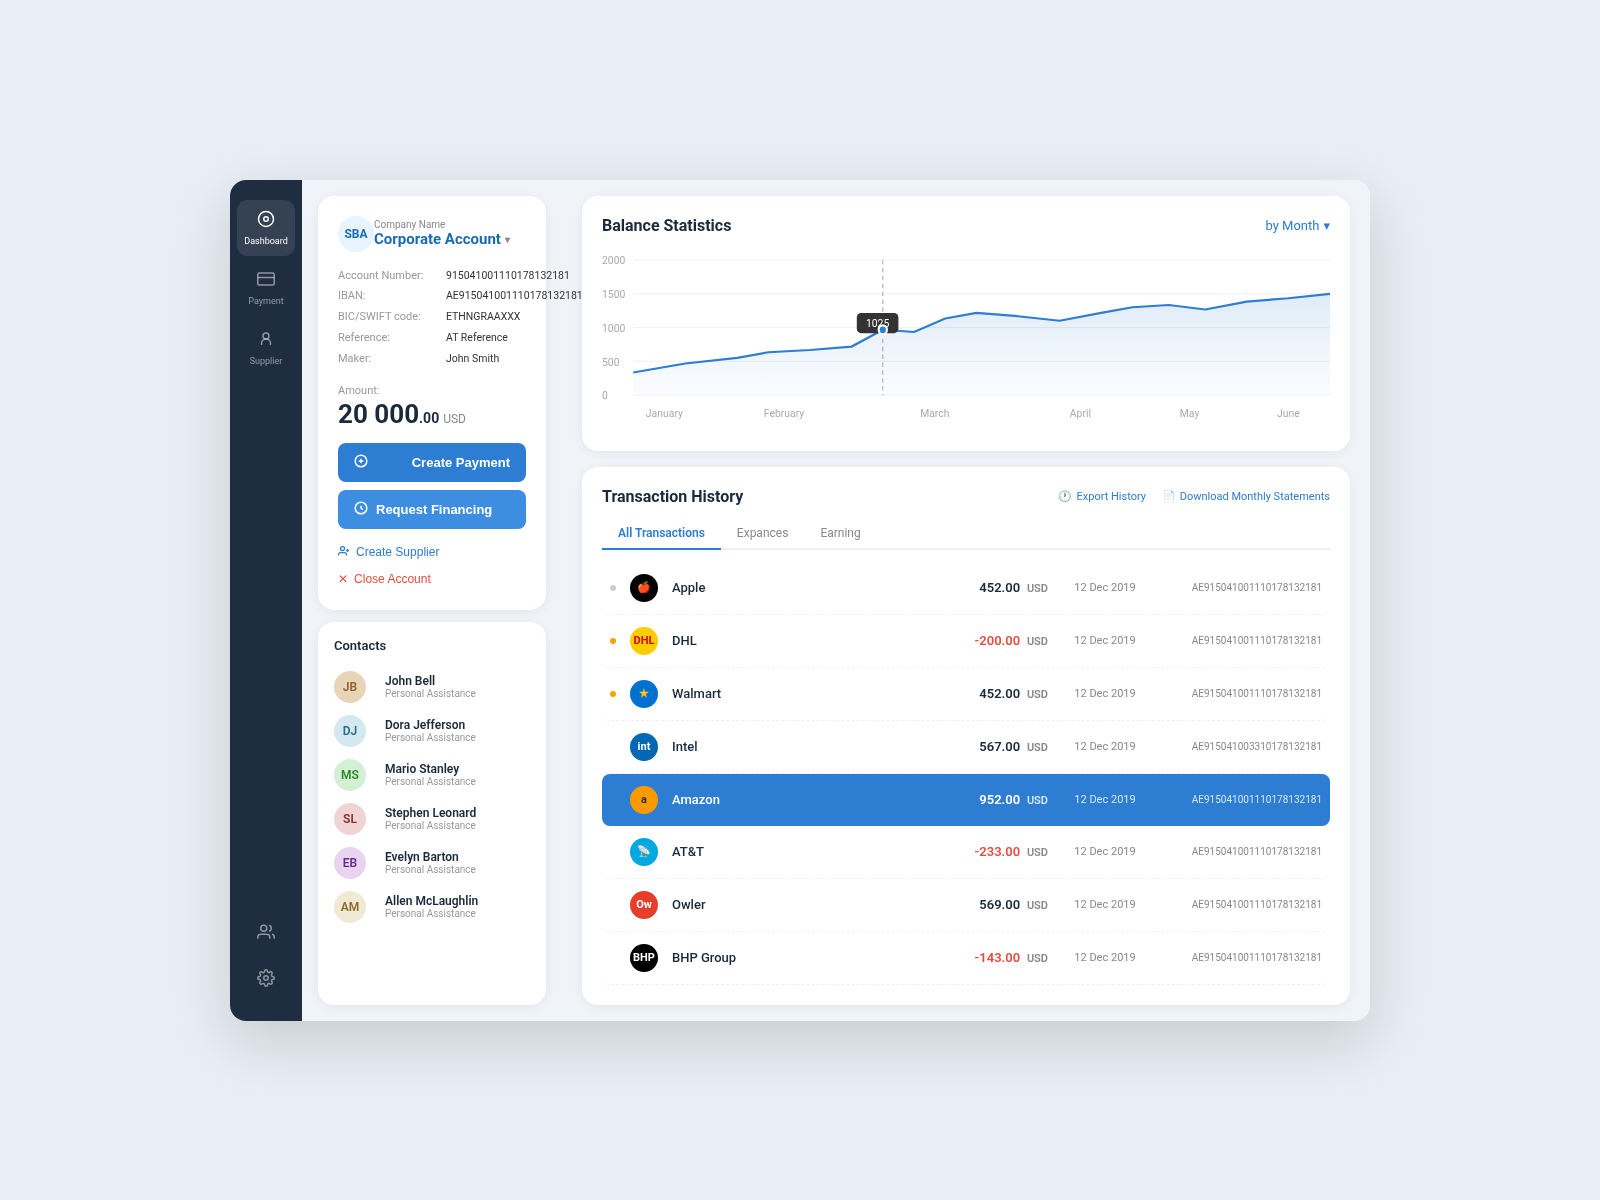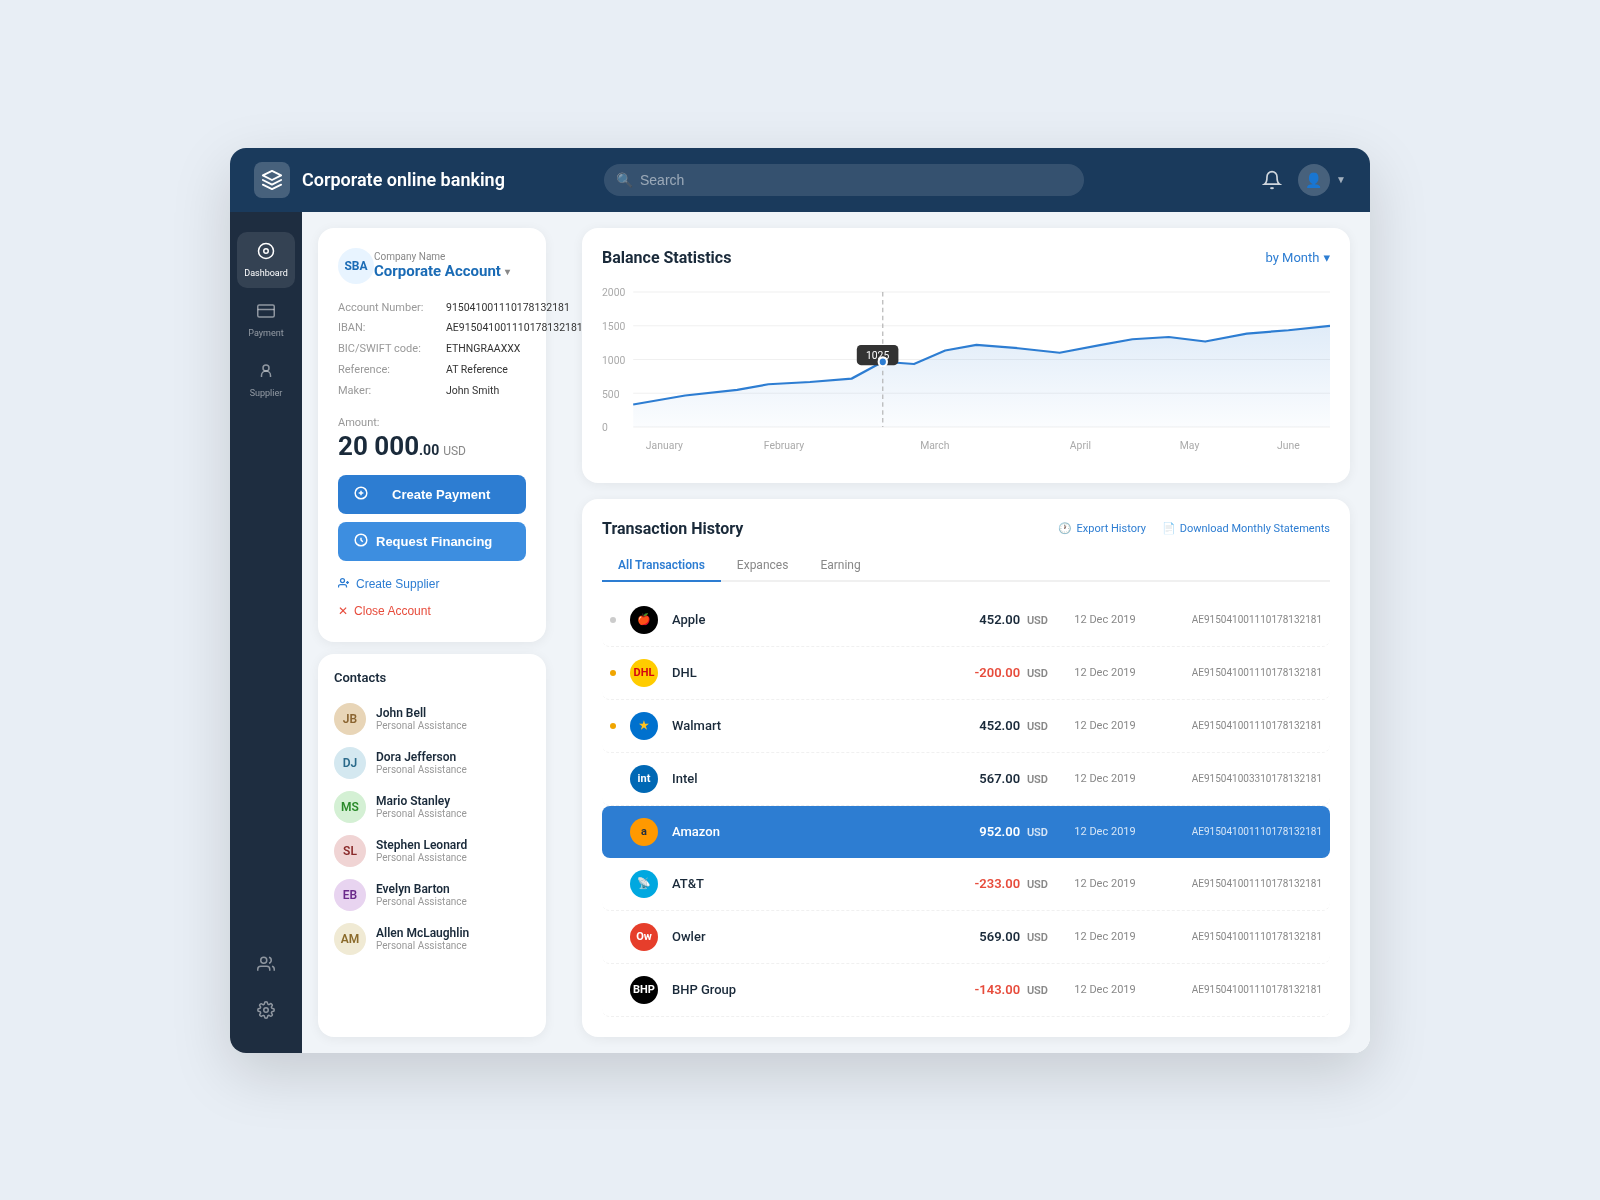--- a/index.html
+++ b/index.html
@@ -232,22 +232,23 @@
       background: #2d7dd2;
       color: #fff;
       border: none;
       border-radius: 8px;
       padding: 11px 16px;
       font-size: 13px;
       font-weight: 600;
       cursor: pointer;
       display: flex;
       align-items: center;
-      gap: 24px;
+      gap: 4px;
       margin-bottom: 8px;
+      justify-content: space-between;
     }
     .btn-secondary {
       width: 100%;
       background: #3d8ee0;
       color: #fff;
       border: none;
       border-radius: 8px;
       padding: 11px 16px;
       font-size: 13px;
       font-weight: 600;
@@ -292,21 +293,21 @@
     }
     .contacts-title {
       font-size: 13px;
       font-weight: 600;
       color: #1a2a3a;
       margin-bottom: 12px;
     }
     .contact-item {
       display: flex;
       align-items: center;
-      gap: 10px;
+      gap: 19px;
       padding: 6px 0;
     }
     .contact-avatar {
       width: 32px;
       height: 32px;
       border-radius: 50%;
       overflow: hidden;
       flex-shrink: 0;
       background: #ddd;
       display: flex;
@@ -477,46 +478,20 @@
     .av-3 { background: #d4f0d4; color: #2a8a2a; }
     .av-4 { background: #f0d4d4; color: #8a2a2a; }
     .av-5 { background: #e8d4f0; color: #6a2a8a; }
     .av-6 { background: #f0ead4; color: #8a6a2a; }
   </style>
 </head>
 <body>
 
 <div class="app-wrapper">
 
-  <header class="header">
-    <div class="header-logo">
-      <div class="logo-icon">
-        <svg viewBox="0 0 24 24" fill="none" xmlns="http://www.w3.org/2000/svg">
-          <path d="M12 2L2 7l10 5 10-5-10-5zM2 17l10 5 10-5M2 12l10 5 10-5" stroke="white" stroke-width="2" stroke-linecap="round" stroke-linejoin="round"></path>
-        </svg>
-      </div>
-      <span class="header-title">Corporate online banking</span>
-    </div>
-    <div class="header-search">
-      <span class="search-icon-wrap">🔍</span>
-      <input type="text" placeholder="Search" style="">
-    </div>
-    <div class="header-actions">
-      <div class="header-icon-btn">
-        <svg width="20" height="20" viewBox="0 0 24 24" fill="none" stroke="rgba(255,255,255,0.8)" stroke-width="2">
-          <path d="M18 8A6 6 0 0 0 6 8c0 7-3 9-3 9h18s-3-2-3-9"></path>
-          <path d="M13.73 21a2 2 0 0 1-3.46 0"></path>
-        </svg>
-      </div>
-      <div class="avatar-btn">
-        <div class="avatar-circle">👤</div>
-        <span style="color:rgba(255,255,255,0.6);font-size:10px;">▼</span>
-      </div>
-    </div>
-  </header>
 
   <div class="main-body">
 
     <nav class="sidebar">
       <div class="sidebar-item active">
         <span class="sidebar-item-icon">
           <svg width="18" height="18" viewBox="0 0 24 24" fill="none" stroke="currentColor" stroke-width="2">
             <circle cx="12" cy="12" r="10"></circle>
               <circle cx="12" cy="12" r="3"></circle>
           </svg>

